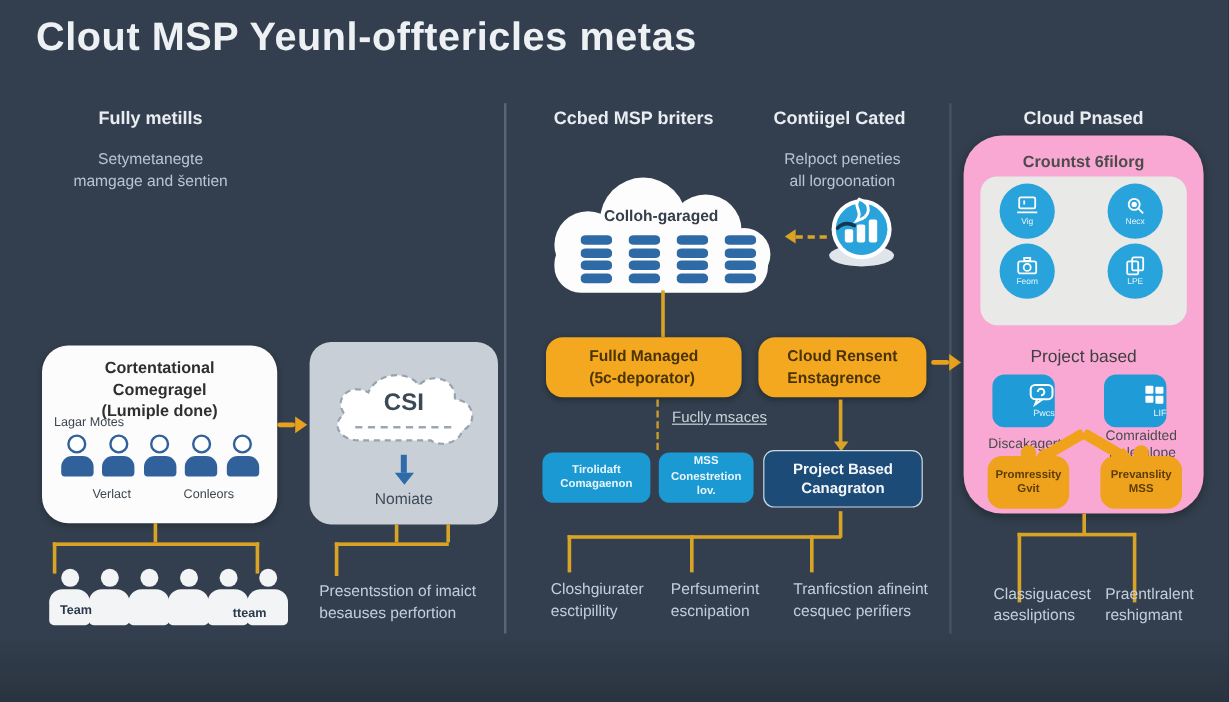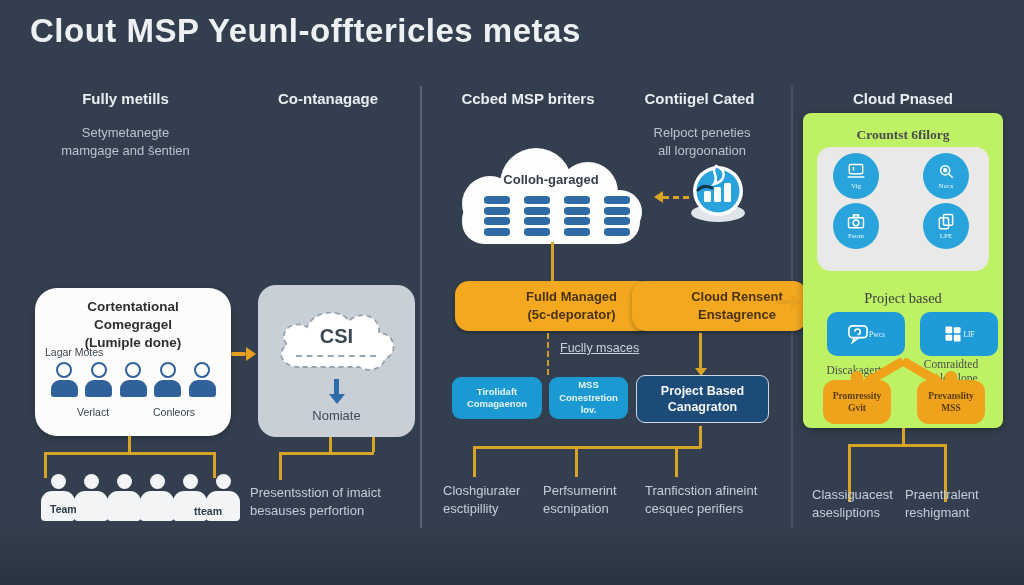--- a/index.html
+++ b/index.html
@@ -6,21 +6,21 @@
   .canvas{position:relative;width:1024px;height:585px;background:#333f4e;overflow:hidden;
           font-family:"Liberation Sans",sans-serif;}
   .canvas::after{content:"";position:absolute;left:0;right:0;bottom:0;height:60px;
           background:linear-gradient(to bottom,rgba(0,0,0,0),rgba(0,0,0,0.18));pointer-events:none;}
   .abs{position:absolute;}
   .pre{white-space:pre-line;}
   .title{font-size:33px;font-weight:bold;color:#eef1f4;letter-spacing:0.5px;}
   .hdr{font-size:15px;font-weight:bold;color:#e9edf2;text-align:center;}
   .sub{font-size:13px;color:#b9c4cf;line-height:1.4;text-align:center;}
   .sub-left{text-align:left;}
-  .note{font-size:13px;color:#c4cedb;line-height:1.35;text-align:left;}
+  .note{font-size:13px;color:#c4cedb;line-height:1.35;text-align:left;margin-left:16px;}
   .divider{background:rgba(150,163,177,0.4);width:1.5px;}
   .yline{background:#d9a425;}
   .dashv{border-left:2.5px dashed #c89b2a;width:0;}
   
   .orgbox{background:#fcfcfc;border-radius:22px;box-shadow:0 2px 6px rgba(0,0,0,0.25);}
   .orgtitle{font-size:13.5px;font-weight:600;color:#2f2f2f;text-align:center;line-height:1.35;}
   .smalllabel{font-size:10.5px;color:#3c4650;}
   .p-dark{width:30px;display:flex;flex-direction:column;align-items:center;}
   .p-dark .hd{width:12px;height:12px;border:2.5px solid #30619b;border-radius:50%;background:#fff;}
   .p-dark .bd{width:27px;height:17px;background:#30619b;border-radius:9px 9px 3px 3px;margin-top:2px;}
@@ -37,62 +37,61 @@
   .arrow-right .head{width:0;height:0;border-top:7px solid transparent;border-bottom:7px solid transparent;
           border-left:10px solid #e8a11e;}
   .dash-arrow{display:flex;align-items:center;}
   .dash-arrow .head{width:0;height:0;border-top:6px solid transparent;border-bottom:6px solid transparent;
           border-right:9px solid #d9a425;}
   .dash-arrow .stem{width:26px;border-top:3px dashed #d9a425;}
   .downhead{width:0;height:0;border-left:6px solid transparent;border-right:6px solid transparent;
           border-top:8px solid #d9a425;}
   
   .obox{background:#f3a81f;border-radius:14px;display:flex;align-items:center;justify-content:center;
-        font-size:13px;font-weight:bold;color:#4a3305;text-align:center;line-height:1.35;
-        box-shadow:0 2px 5px rgba(0,0,0,0.3);padding-left:35px;}
+        font-size:13px;font-weight:bold;color:#4a3305;text-align:left;line-height:1.35;
+        box-shadow:0 2px 5px rgba(0,0,0,0.3);}
   .bbox{background:#1a99d3;border-radius:9px;display:flex;align-items:center;justify-content:center;
         font-size:9.5px;font-weight:600;color:#e8f5fc;text-align:center;line-height:1.3;}
   .dbox{background:#1d4b77;border:1.5px solid #cdd8e0;border-radius:9px;display:flex;align-items:center;
         justify-content:center;font-size:12.5px;font-weight:bold;color:#f2f6fa;text-align:center;line-height:1.3;}
   .cloudlabel{font-size:13px;color:#35404c;text-align:center;font-weight:600;}
   .db{display:flex;flex-direction:column;gap:2.5px;}
   .db i{display:block;width:26px;height:8px;background:#2e6ba6;border-radius:4px/3px;}
   .dashnote{font-size:12.5px;color:#cbd4dc;}
   
   .p-white{width:36px;display:flex;flex-direction:column;align-items:center;margin-right:-3px;}
   .p-white .hd{width:15px;height:15px;background:#f2f4f6;border-radius:50%;}
   .p-white .bd{width:34px;height:30px;background:#f2f4f6;border-radius:11px 11px 4px 4px;margin-top:2px;}
   .teamlabel{font-size:10.5px;font-weight:bold;color:#2b3a4a;}
   
-  .panel{background:#bef264;border-radius:8px;box-shadow:0 2px 8px rgba(0,0,0,0.3);font-family:Liberation Serif, serif;}
+  .panel{background:#f9a8d4;border-radius:32px;box-shadow:0 2px 8px rgba(0,0,0,0.3);}
   .paneltitle{font-size:13.5px;font-weight:600;color:#4c4c4c;text-align:center;}
   .innerbox{background:#e9e9e8;border-radius:14px;}
   .bcircle{width:46px;height:46px;border-radius:50%;background:#29a3dc;display:flex;flex-direction:column;
         align-items:center;justify-content:center;}
   .bcircle svg{display:block;}
   .clabel{font-size:7px;color:#eaf6fc;margin-top:1px;}
   .caption{font-size:11.5px;color:#4a4a4a;text-align:center;line-height:1.25;}
   .projtitle{font-size:14.5px;color:#3f3f3f;text-align:center;}
-  .bsq{width:78px;height:44px;border-radius:10px;background:#1f9cd8;display:flex;
-        align-items:center;justify-content:center;}
+  .bsq{width:52px;height:44px;border-radius:10px;background:#1f9cd8;display:flex;flex-direction:column;
+        align-items:flex-end;justify-content:center;}
   .sqlabel{font-size:7.5px;color:#eaf6fc;margin-top:1px;}
   .bubble{background:#efa21c;border-radius:12px;display:flex;align-items:center;justify-content:center;
         font-size:9.5px;font-weight:bold;color:#5c3d06;text-align:center;line-height:1.3;position:absolute;}
   .bubble .dot{width:13px;height:13px;border-radius:50%;background:#efa21c;position:absolute;top:-9px;
         left:50%;transform:translateX(-50%);}
 </style>
 </head>
 <body>
 
 <div class="canvas">
 
   <div class="abs title" style="left:30px;top:12px;">Clout MSP Yeunl-offtericles metas</div>
 
   <div class="abs hdr" style="left:38px;top:90px;width:175px;">Fully metills</div>
-  <div class="abs hdr" style="left:243px;top:90px;width:170px;">Co-ntanagage</div>
   <div class="abs hdr" style="left:612px;top:90px;width:175px;">Contiigel Cated</div>
   <div class="abs hdr" style="left:428px;top:90px;width:200px;">Ccbed MSP briters</div>
   <div class="abs hdr" style="left:808px;top:90px;width:190px;">Cloud Pnased</div>
 
   <div class="abs sub pre" style="left:28px;top:124px;width:195px;">Setymetanegte
 mamgage and šentien</div>
   <div class="abs sub pre" style="left:622px;top:124px;width:160px;">Relpoct peneties
 all lorgoonation</div>
 
   <div class="abs divider" style="left:420px;top:86px;height:442px;"></div>

